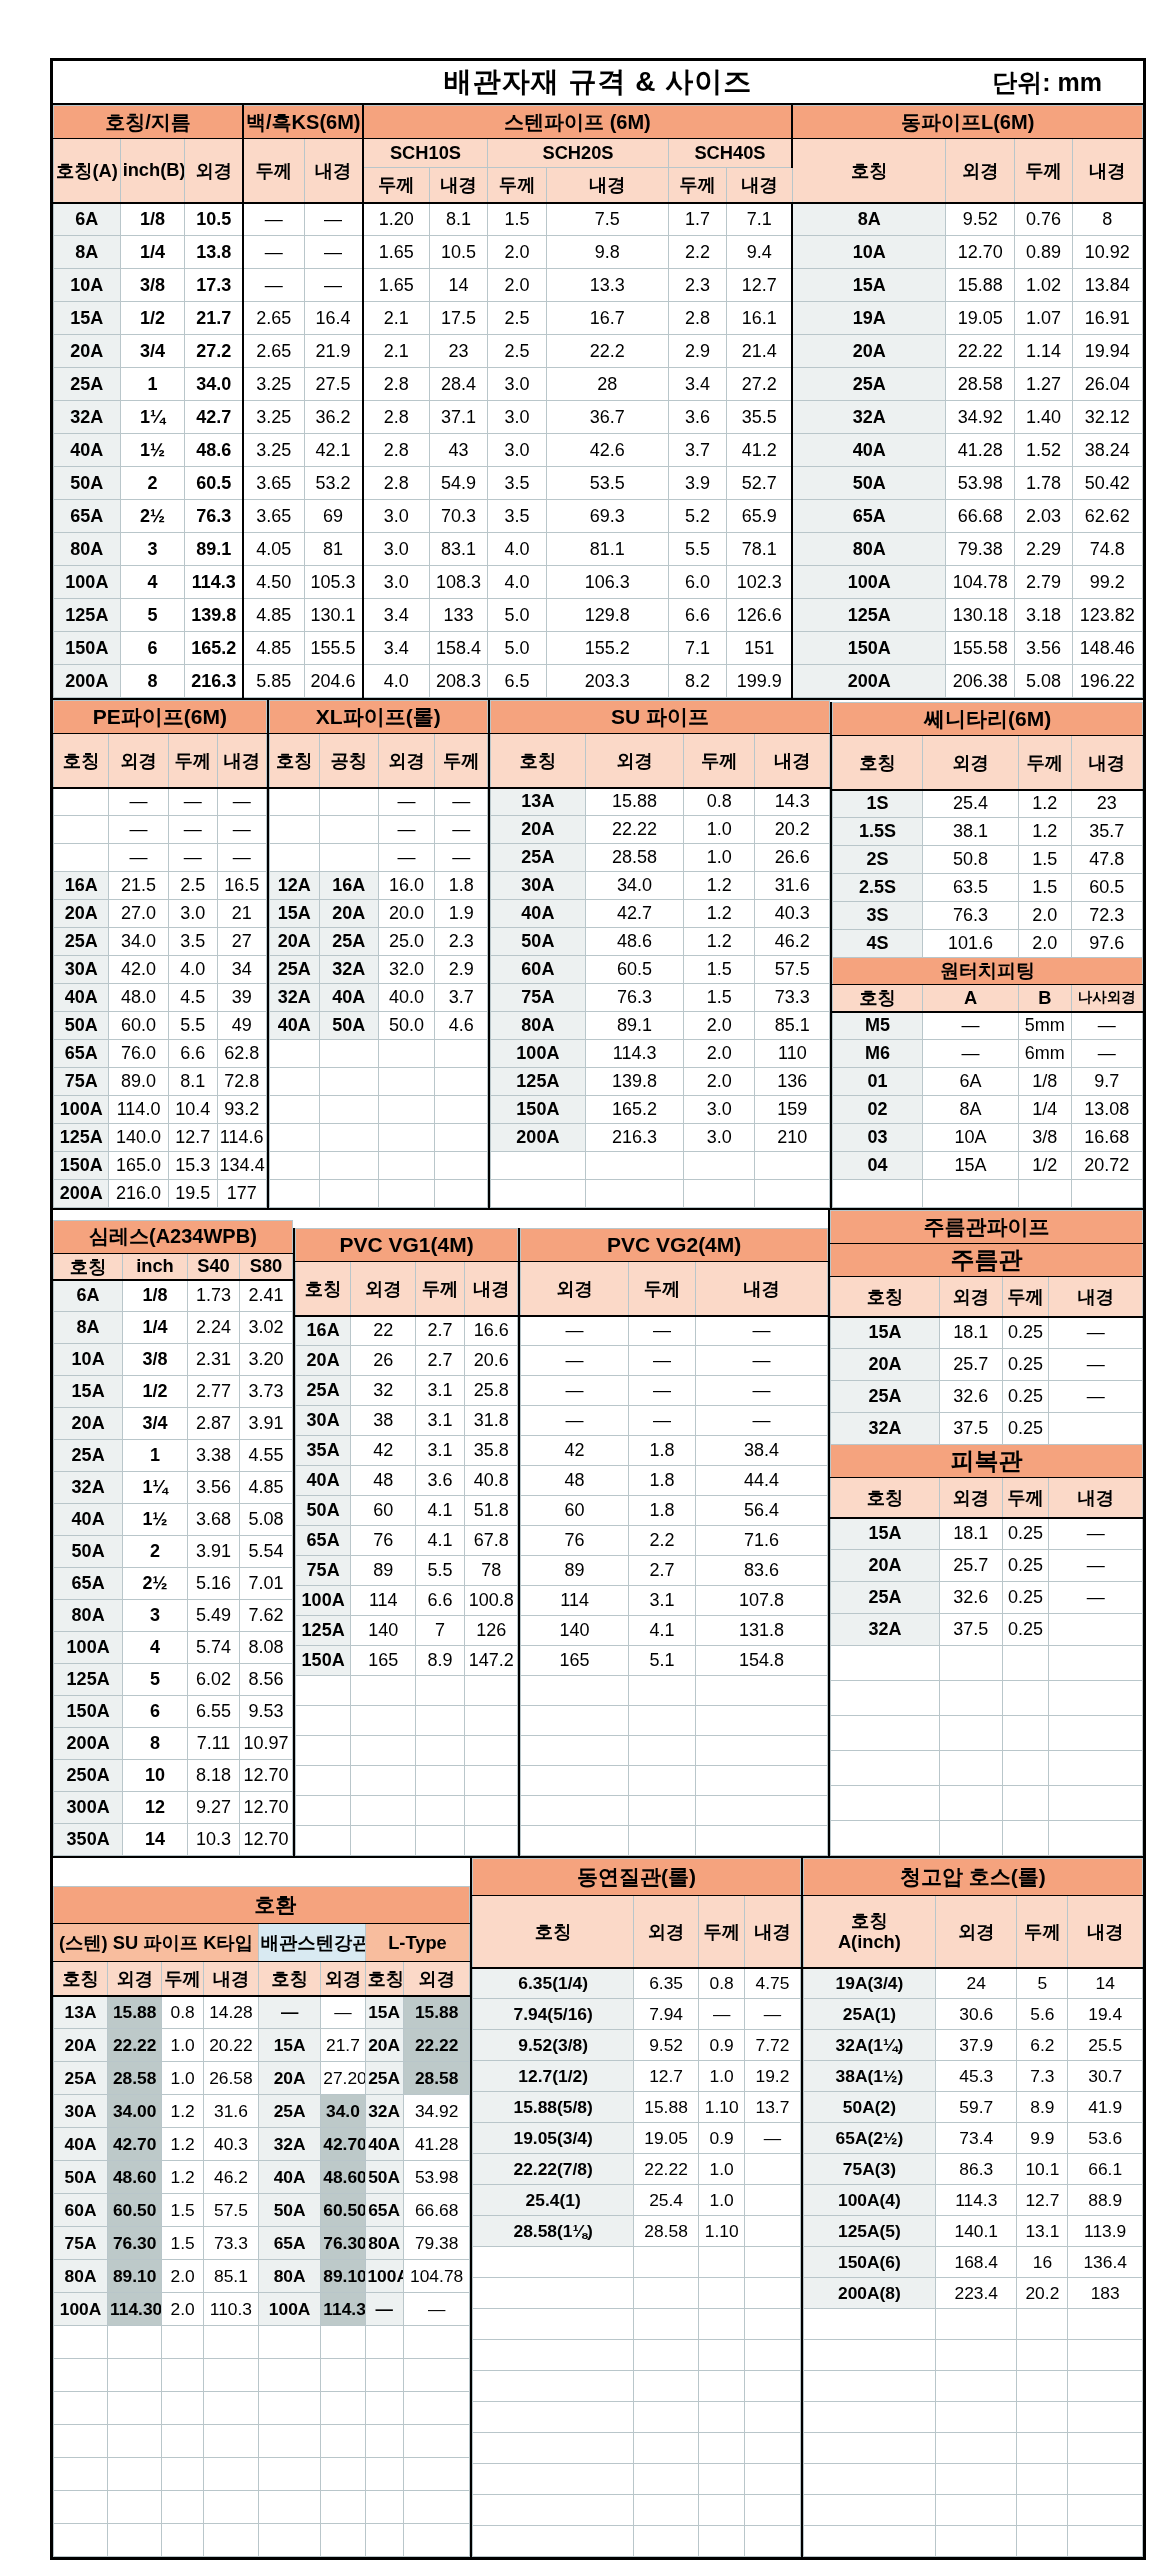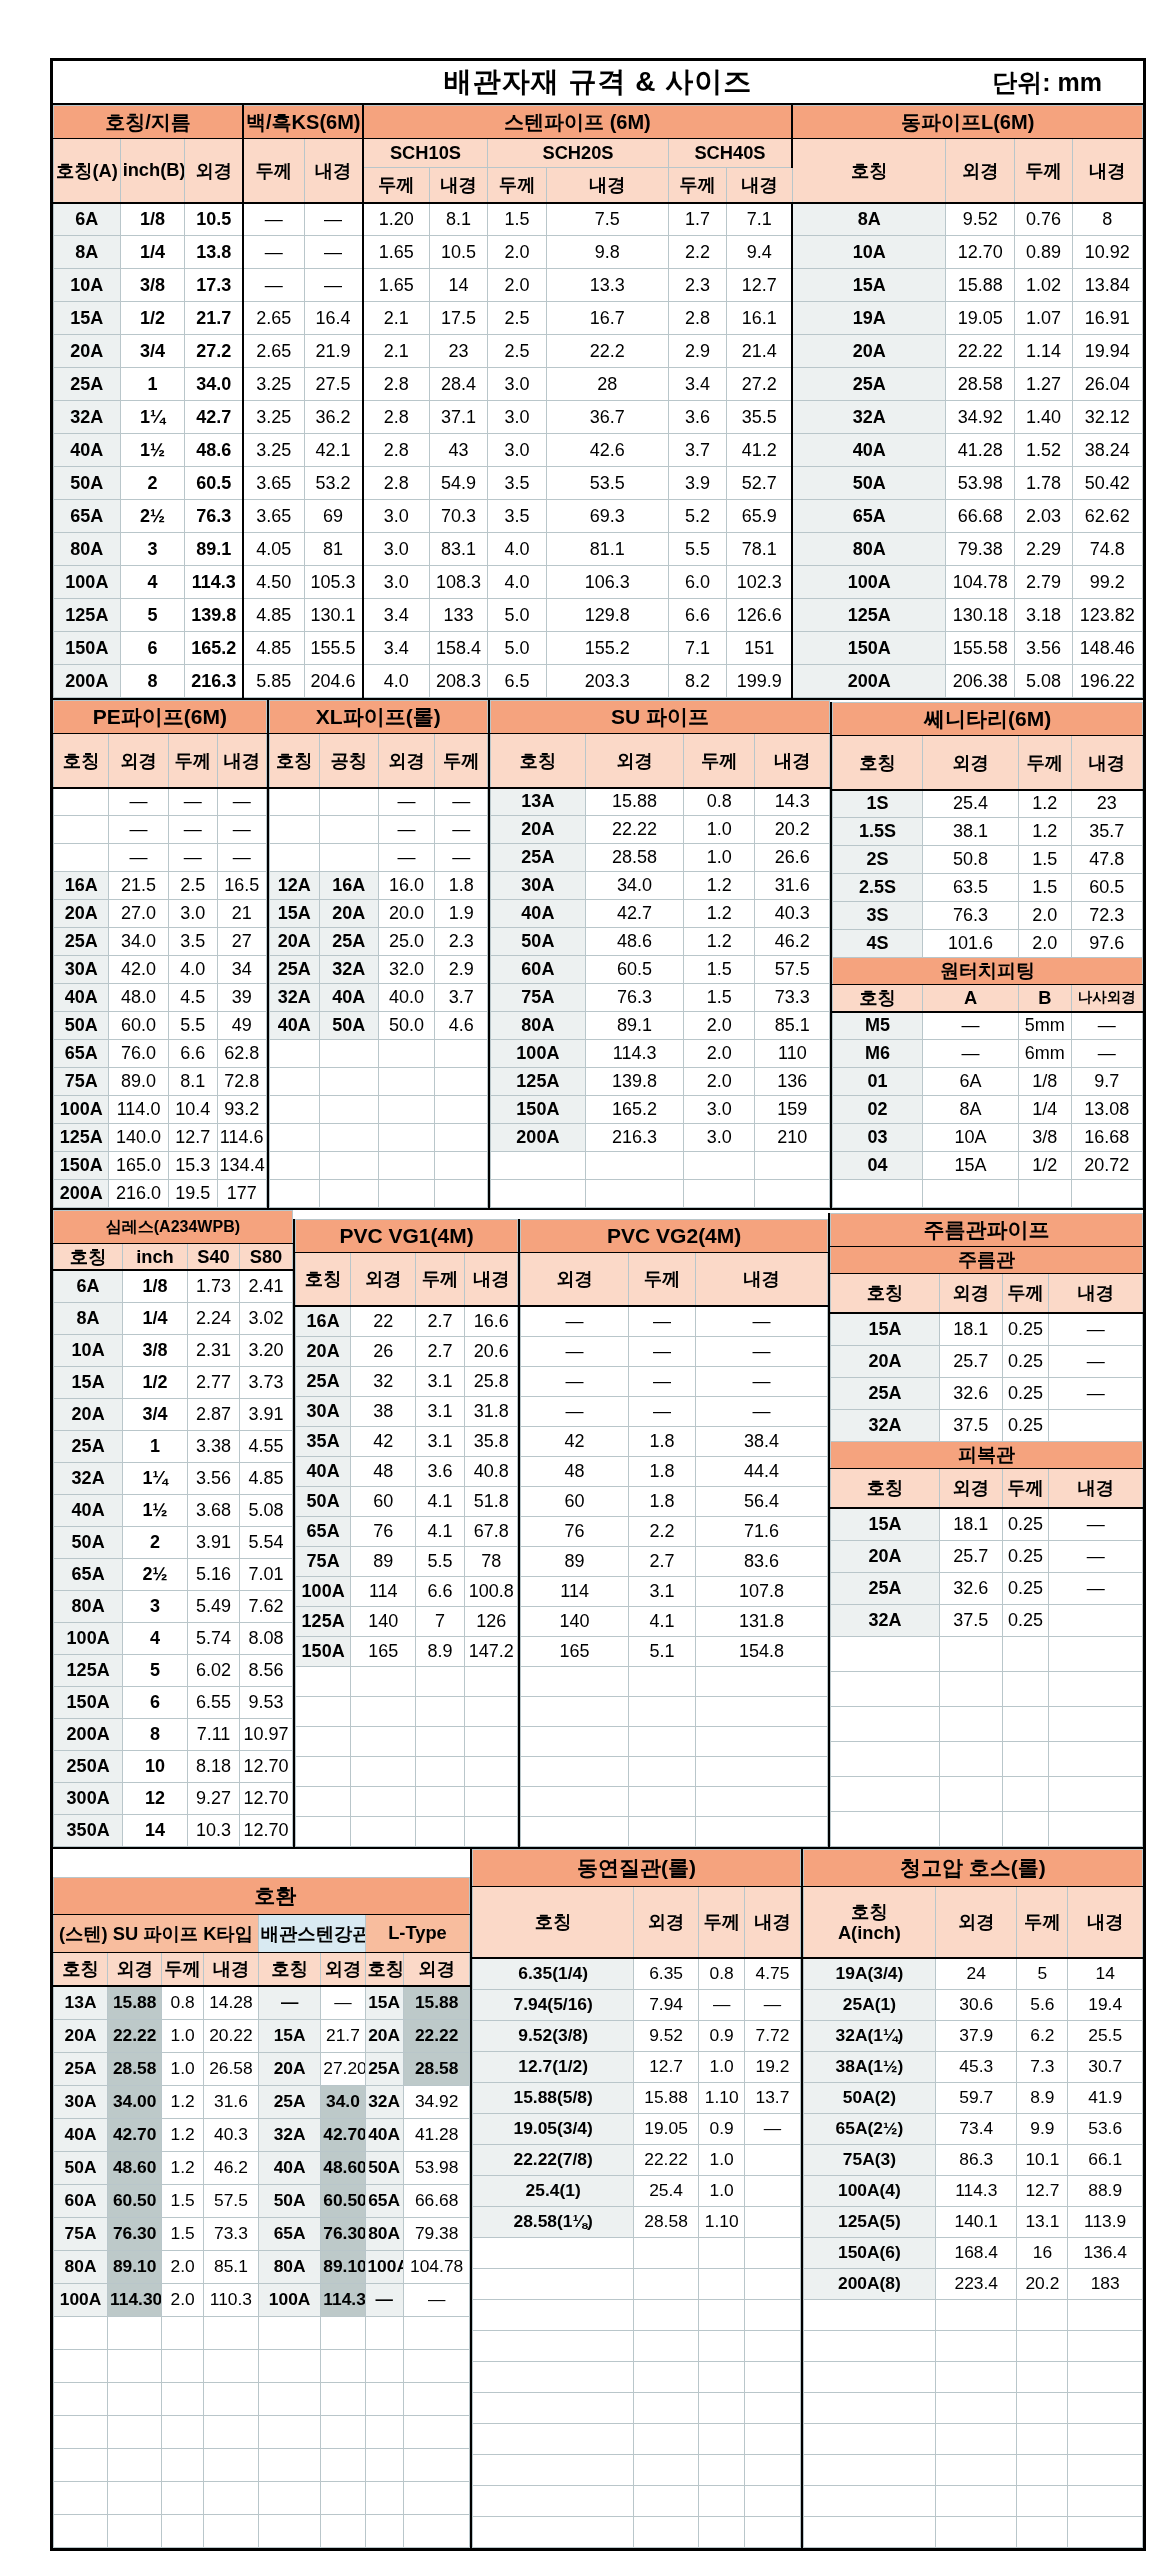--- a/index.html
+++ b/index.html
@@ -46,21 +46,21 @@
   #t-san thead.ot tr.cols th{height:27px;}
   #t-san thead.ot tr.cols th:last-child{font-size:14.5px;}
   
   #t-seam thead tr.cols th{height:26px;}
   #t-seam tbody tr{height:32px;}
   #t-seam tbody td:nth-child(-n+2){font-weight:bold;}
   #t-seam tbody td:first-child{background:var(--tint);}
   #t-vg1 thead tr.cols th,#t-vg2 thead tr.cols th{height:54px;}
   #t-vg1 tbody tr,#t-vg2 tbody tr{height:30px;}
   #t-vg1 tbody td:first-child{background:var(--tint);font-weight:bold;}
-  #t-corr th.sub{background:var(--salmon);font-size:19px;height:27px;border-bottom:1.9px solid #000;}
+  #t-corr th.sub{background:var(--salmon);font-size:24px;height:27px;border-bottom:1.9px solid #000;}
   #t-corr thead tr.cols th{height:40px;}
   #t-corr tbody tr{height:32px;}
   #t-corr tbody.fill tr{height:35px;}
   #t-corr tbody td:first-child{background:var(--tint);font-weight:bold;}
   
   #t-compat thead tr.t1 th{height:37px;padding-left:29px;}
   #t-compat thead tr.t2 th{background:var(--salmon2);font-size:19px;height:40px;border-bottom:1.9px solid #000;}
   #t-compat thead tr.t3 th{background:var(--salmon2);font-size:18.3px;height:38px;border-bottom:1.9px solid #000;}
   #t-compat thead tr.t3 th.blue{background:var(--blue);}
   #t-compat thead tr.cols th{height:34px;}
@@ -853,21 +853,21 @@
     <div class="grp" style="flex-basis:22%">
       <table id="t-seam">
         <colgroup>
             <col style="width:29%">
             <col style="width:27%">
             <col style="width:22%">
             <col style="width:22%">
           </colgroup>
         <thead>
           <tr>
-              <th colspan="4" class="gtitle" style="font-size:16px">심레스(A234WPB)</th>
+              <th colspan="4" class="gtitle" style="font-size:20px">심레스(A234WPB)</th>
             </tr>
           <tr class="cols">
               <th>호칭</th>
               <th>inch</th>
               <th>S40</th>
               <th>S80</th>
             </tr>
         </thead>
         <tbody>
             <tr>

